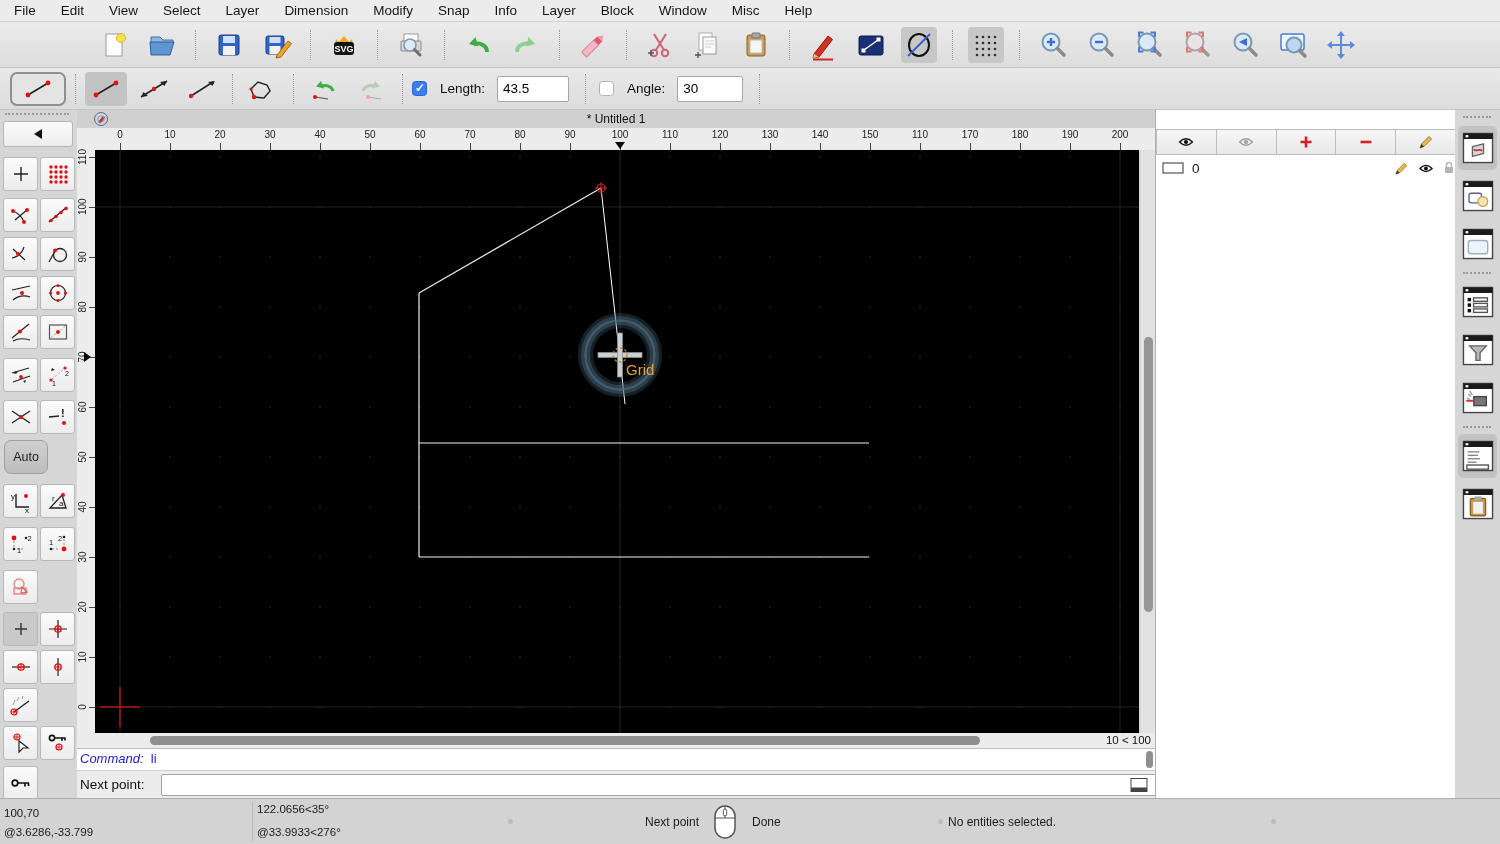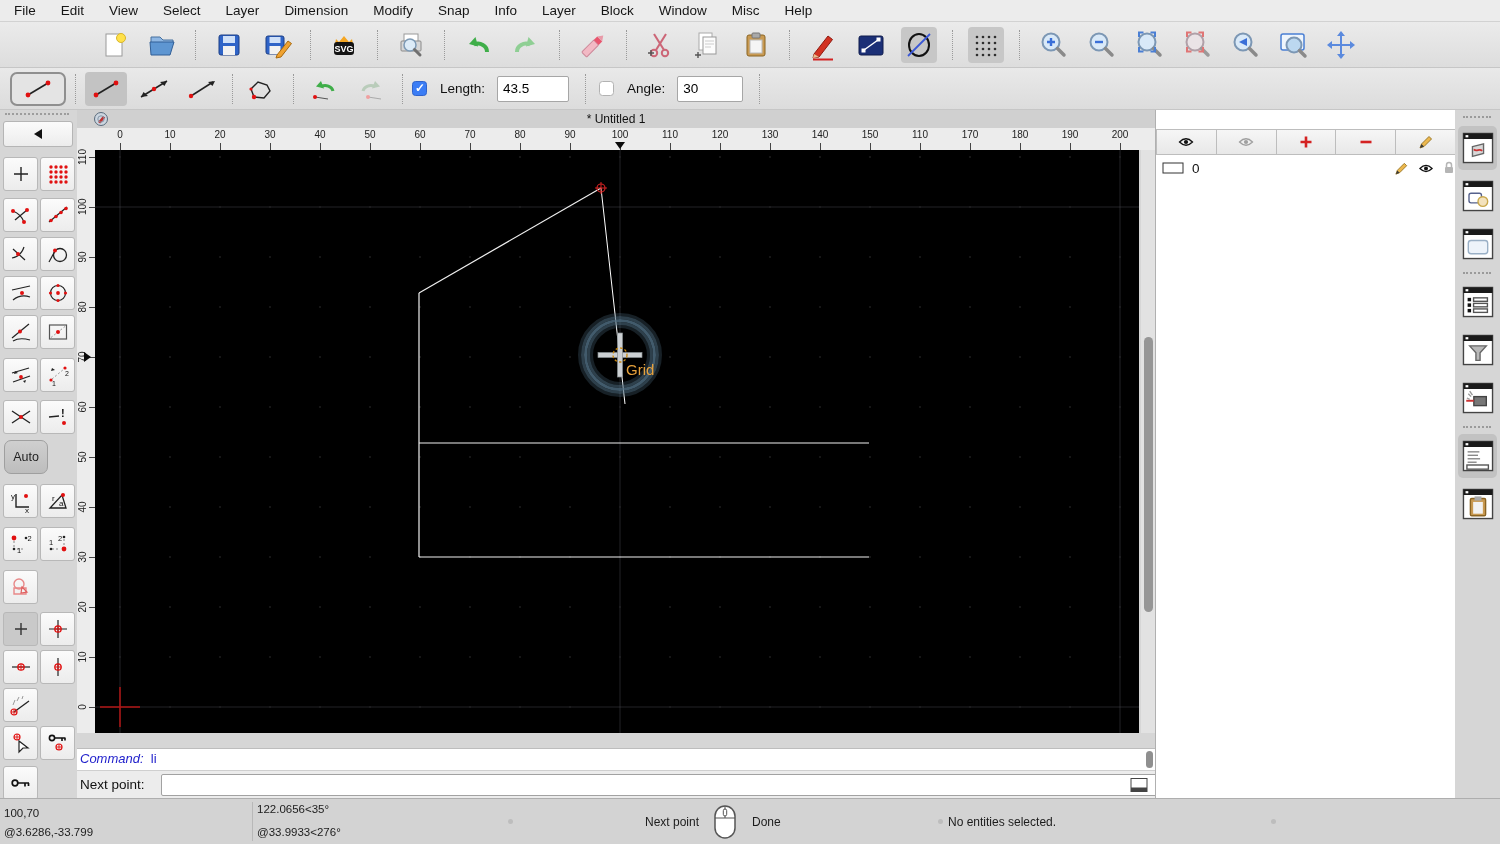--- a/index.html
+++ b/index.html
@@ -983,20 +983,24 @@
         <rect x="503" y="202.5" width="44" height="5" fill="#ccd0d3" stroke="#878d91" stroke-width="0.7"></rect>
         <rect x="522.5" y="183" width="5" height="44" fill="#ccd0d3" stroke="#878d91" stroke-width="0.7"></rect>
         <circle cx="525" cy="205" r="7" fill="none" stroke="#c9860a" stroke-width="1.3" stroke-dasharray="2.5,2.2"></circle>
         <text x="531" y="225" fill="#e8a23c" font-size="15" font-family="Liberation Sans, sans-serif">Grid</text>
       </svg>
   </div>
 
   <div id="v-scroll">
       <div id="v-thumb"></div>
     </div>
+  <div id="h-scroll">
+    <div id="h-thumb"></div>
+    <span id="grid-status">10 &lt; 100</span>
+  </div>
 
   <div id="command-dock">
     <div id="cmd-input-row">
       <span id="cmd-label">Next point:</span>
       <input id="cmd-input" value="" style="">
       <div id="cmd-dock-btn">
           <svg width="18" height="16" viewBox="0 0 18 16">
             <rect x="1" y="1.5" width="16" height="13" fill="#ffffff" stroke="#444444"></rect>
             <rect x="1" y="10.5" width="16" height="4" fill="#444444"></rect>
           </svg>

